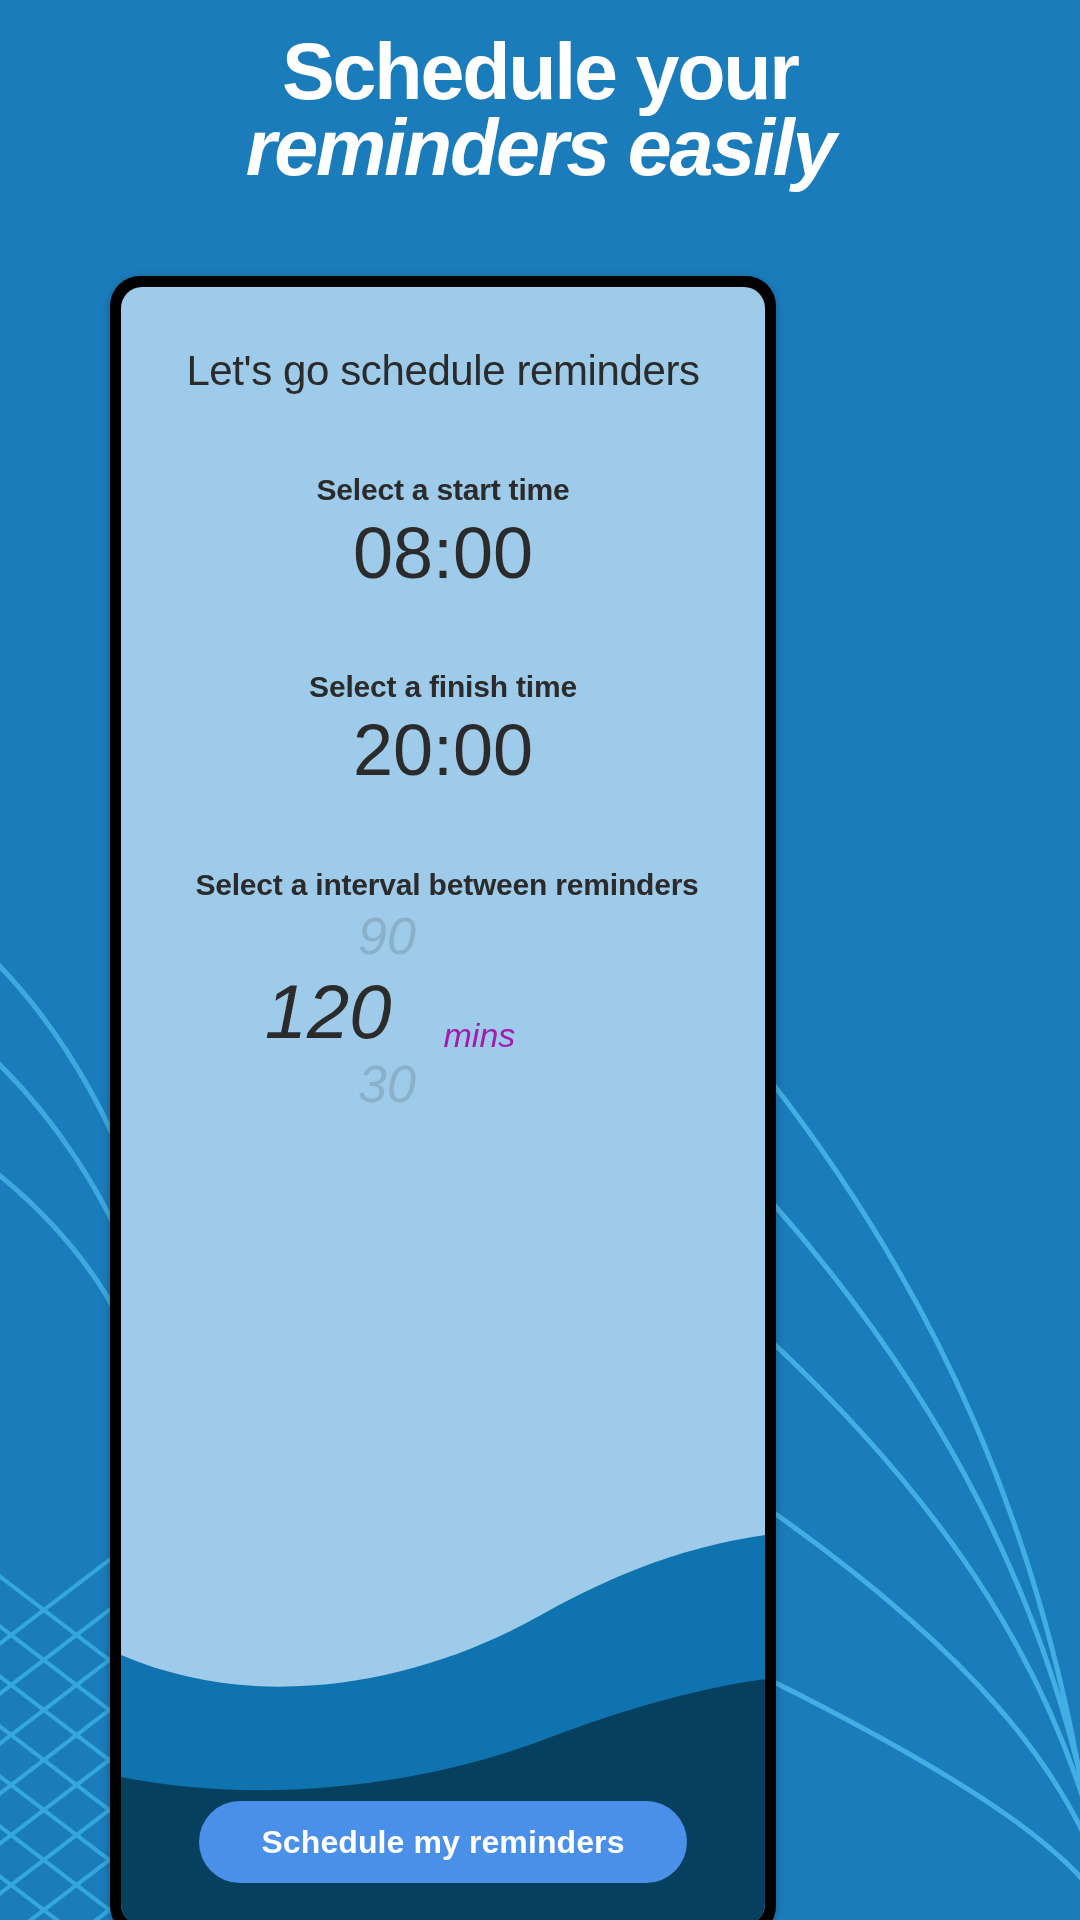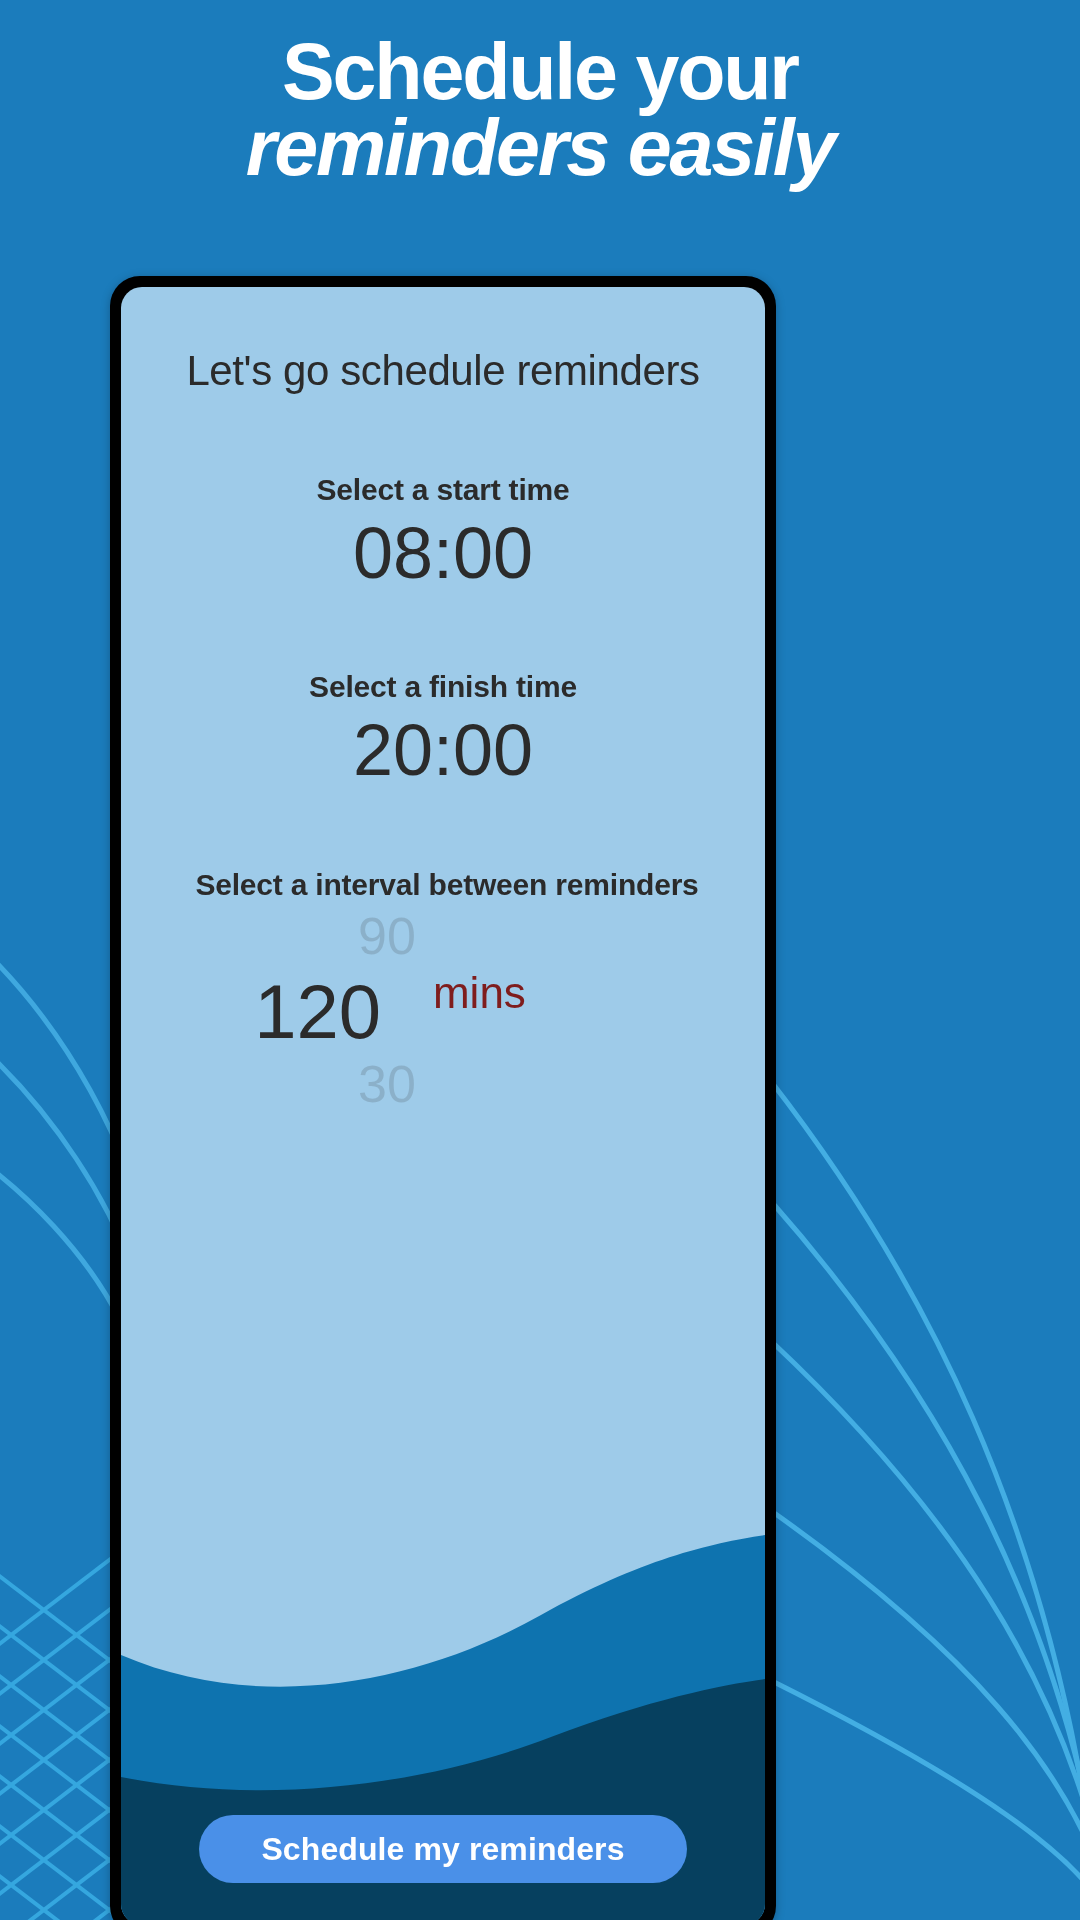--- a/index.html
+++ b/index.html
@@ -116,54 +116,55 @@
   .spinner {
     position:relative;
     width:100%;
     height:230px;
     margin-top:4px;
   }
   .spin-row {
     position:absolute;
     left:0; right:0;
     display:flex;
-    align-items:flex-start;
+    align-items:flex-end;
     justify-content:center;
+    font-style:italic;
   }
   .spin-ghost {
     font-size:52px;
     color:#2B2B2B;
     opacity:0.16;
     letter-spacing:0px;
     transform:translateX(-60px);
   }
   .spin-row.above { top:0px; }
   .spin-row.below { top:148px; }
   .spin-row.current { top:62px; }
 
   .spin-value {
     font-size:76px;
     color:#2B2B2B;
     letter-spacing:0px;
     transform:translateX(-62px);
   }
   .spin-unit {
-    font-size:44px;
-    color:#7f1d1d;
+    font-size:34px;
+    color:#a21caf;
     margin-left:42px;
     transform:translateX(-52px);
   }
 
   
   .cta {
     position:absolute;
     left:78px;
     right:78px;
     bottom:42px;
-    height:68px;
+    height:82px;
     background:#4A90E8;
     border-radius:41px;
     border:none;
     color:#FFFFFF;
     font-size:32px;
     font-weight:700;
     letter-spacing:0.1px;
     z-index:6;
     cursor:pointer;
     display:flex;

